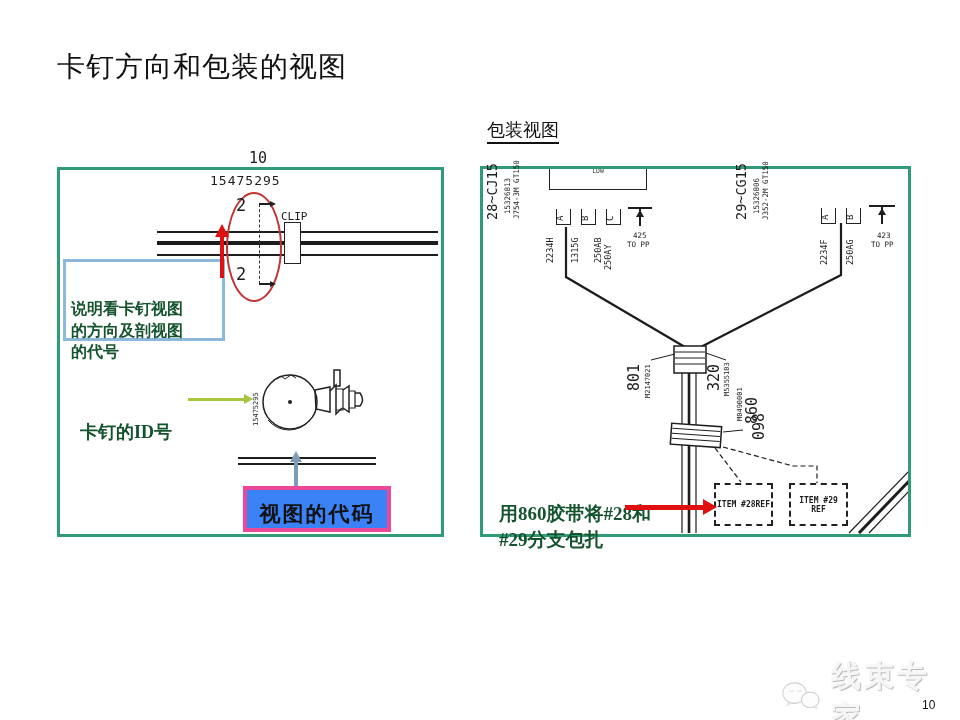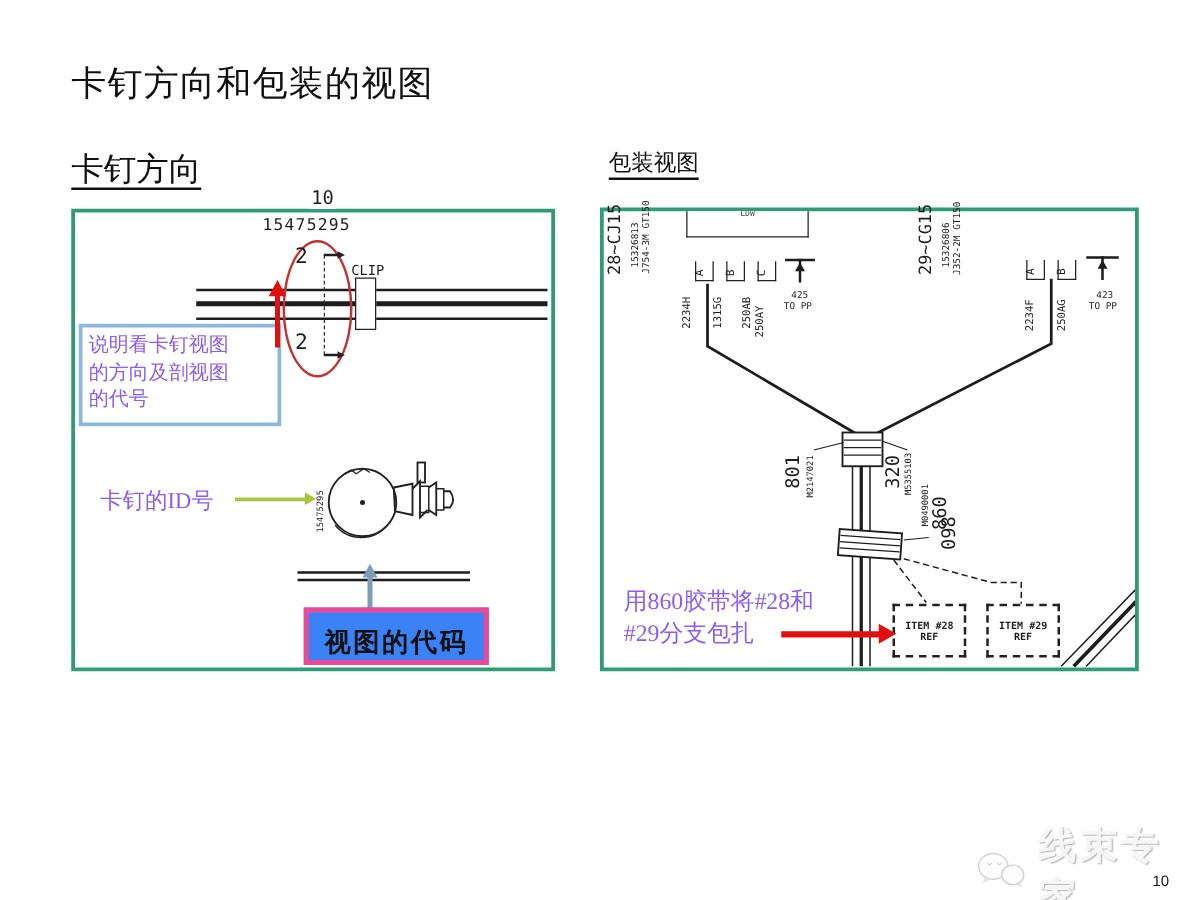--- a/index.html
+++ b/index.html
@@ -3,32 +3,31 @@
 <meta charset="utf-8">
 <style>
   html,body{margin:0;padding:0;background:#fff;}
   #slide{position:relative;width:960px;height:720px;background:#fff;overflow:hidden;
          font-family:"Liberation Serif","DejaVu Serif",serif;color:#111;}
   .abs{position:absolute;}
   .mono{font-family:"DejaVu Sans Mono","Liberation Mono",monospace;color:#1d1d1d;}
   .vtext{position:absolute;transform-origin:0 0;transform:rotate(-90deg);white-space:nowrap;
          font-family:"DejaVu Sans Mono","Liberation Mono",monospace;color:#1d1d1d;line-height:1;}
   .panel{position:absolute;border:3px solid #2f9b77;background:#fff;}
-  .redtxt{color:#8b5cf6;font-weight:normal;}
+  .redtxt{color:#14532d;font-weight:bold;margin-top:32px;}
   .hline{position:absolute;background:#1d1d1d;}
   .underlined{text-decoration:underline;text-underline-offset:6px;text-decoration-thickness:2px;}
 </style>
 </head>
 <body>
 
 <div id="slide">
 
   <div class="abs" style="left:57px;top:48px;font-size:28px;letter-spacing:1px;">卡钉方向和包装的视图</div>
 
-  <div class="abs underlined" style="left:57px;top:118px;font-size:26px;">卡钉方向</div>
   <div class="abs underlined" style="left:487px;top:118px;font-size:18px;">包装视图</div>
 
   <div class="abs mono" style="left:247px;top:149px;font-size:15px;background:#fff;padding:0 2px;z-index:3;">10</div>
 
   <div class="panel" style="left:57px;top:167px;width:381px;height:364px;">
 
     <div class="abs mono" style="left:150px;top:3px;font-size:13px;letter-spacing:1px;">15475295</div>
 
     <div class="hline" style="left:97px;top:61px;width:281px;height:2px;"></div>
     <div class="hline" style="left:97px;top:71px;width:281px;height:4px;"></div>
@@ -144,21 +143,21 @@
     <div class="abs" style="left:153px;top:41px;width:0;height:0;border-left:4px solid transparent;border-right:4px solid transparent;border-bottom:7px solid #1d1d1d;"></div>
     <div class="hline" style="left:386px;top:36px;width:26px;height:1.5px;"></div>
     <div class="abs" style="left:398px;top:36px;width:1.5px;height:19px;background:#1d1d1d;"></div>
     <div class="abs" style="left:395px;top:39px;width:0;height:0;border-left:4px solid transparent;border-right:4px solid transparent;border-bottom:7px solid #1d1d1d;"></div>
 
     <div class="abs mono" style="left:150px;top:62px;font-size:7.5px;">425</div>
     <div class="abs mono" style="left:144px;top:71px;font-size:7.5px;">TO PP</div>
     <div class="abs mono" style="left:394px;top:62px;font-size:7.5px;">423</div>
     <div class="abs mono" style="left:388px;top:71px;font-size:7.5px;">TO PP</div>
 
-    <div class="abs" style="left:231px;top:314px;width:55px;height:39px;border:2px dashed #222;display:flex;flex-direction:column;align-items:center;justify-content:center;">
+    <div class="abs" style="left:231px;top:314px;width:55px;height:39px;border:2px dashed #222;display:flex;flex-direction:row;align-items:center;justify-content:center;">
       <span class="mono" style="font-size:8px;font-weight:bold;">ITEM #28</span>
       <span class="mono" style="font-size:8px;font-weight:bold;">REF</span>
     </div>
     <div class="abs" style="left:306px;top:314px;width:55px;height:39px;border:2px dashed #222;display:flex;flex-direction:column;align-items:center;justify-content:center;">
       <span class="mono" style="font-size:8px;font-weight:bold;">ITEM #29</span>
       <span class="mono" style="font-size:8px;font-weight:bold;">REF</span>
     </div>
 
     <div class="abs redtxt" style="left:16px;top:300px;font-size:19px;line-height:1.35;">
       <span style="display:block">用860胶带将#28和</span>

